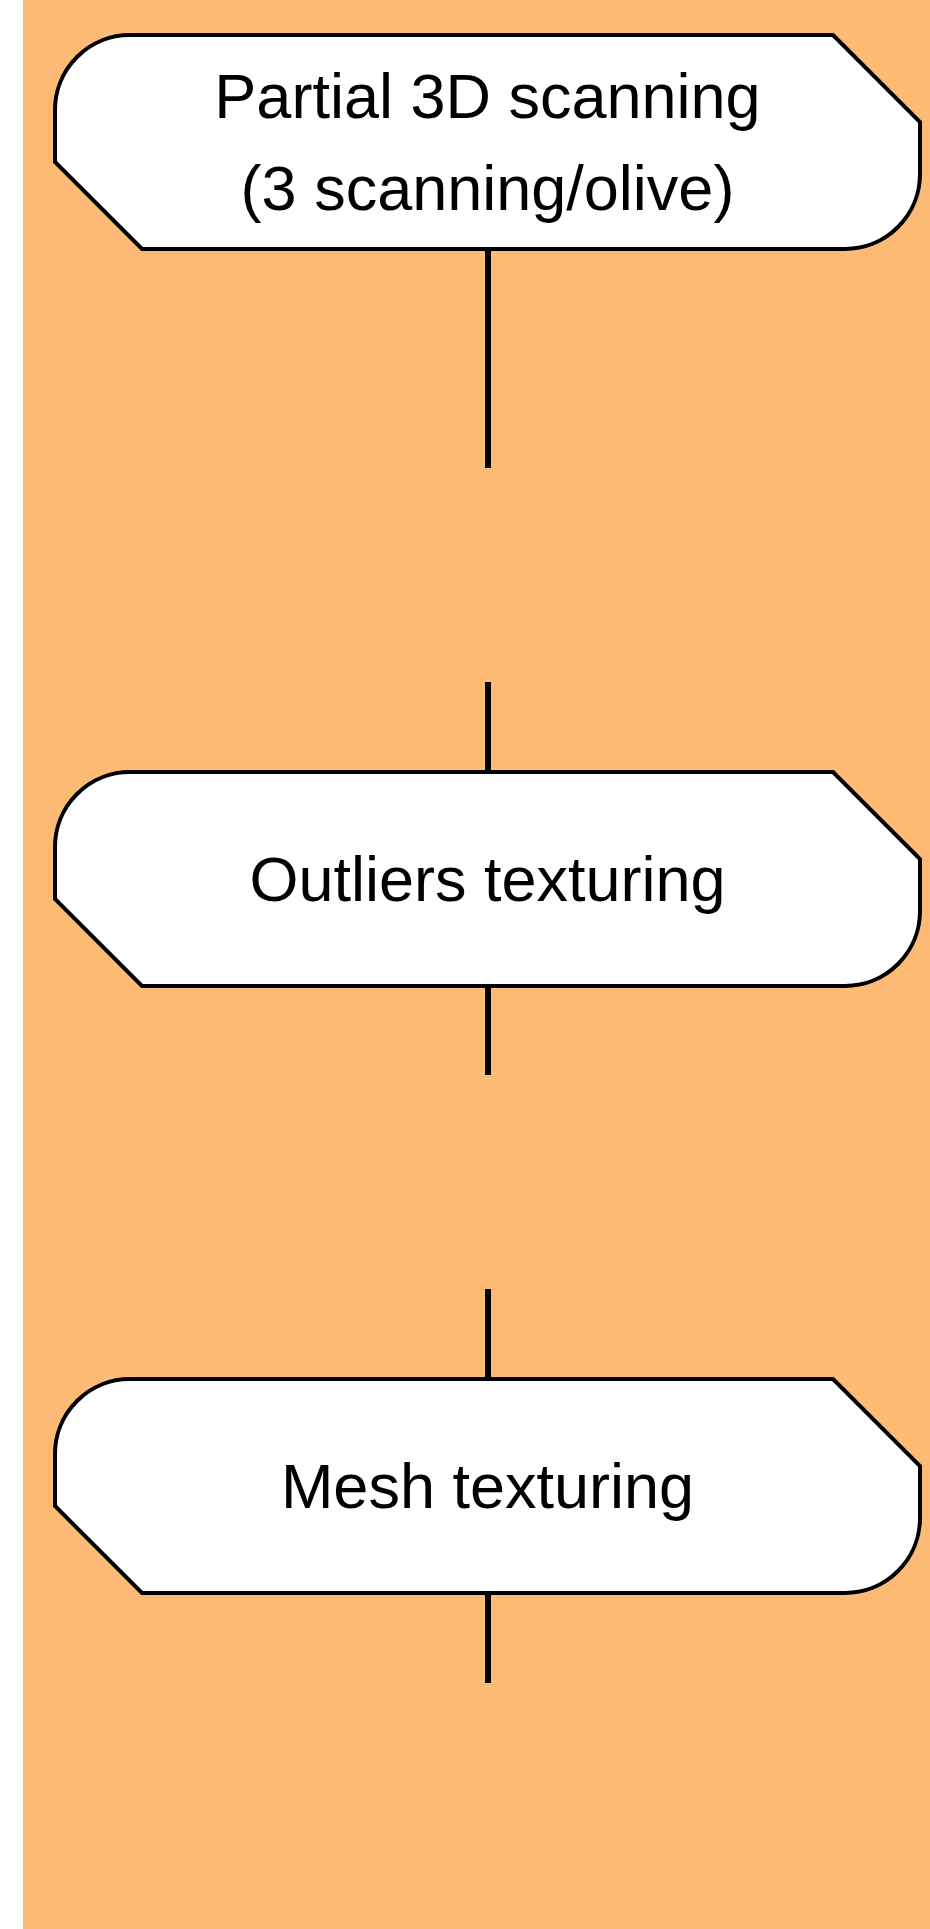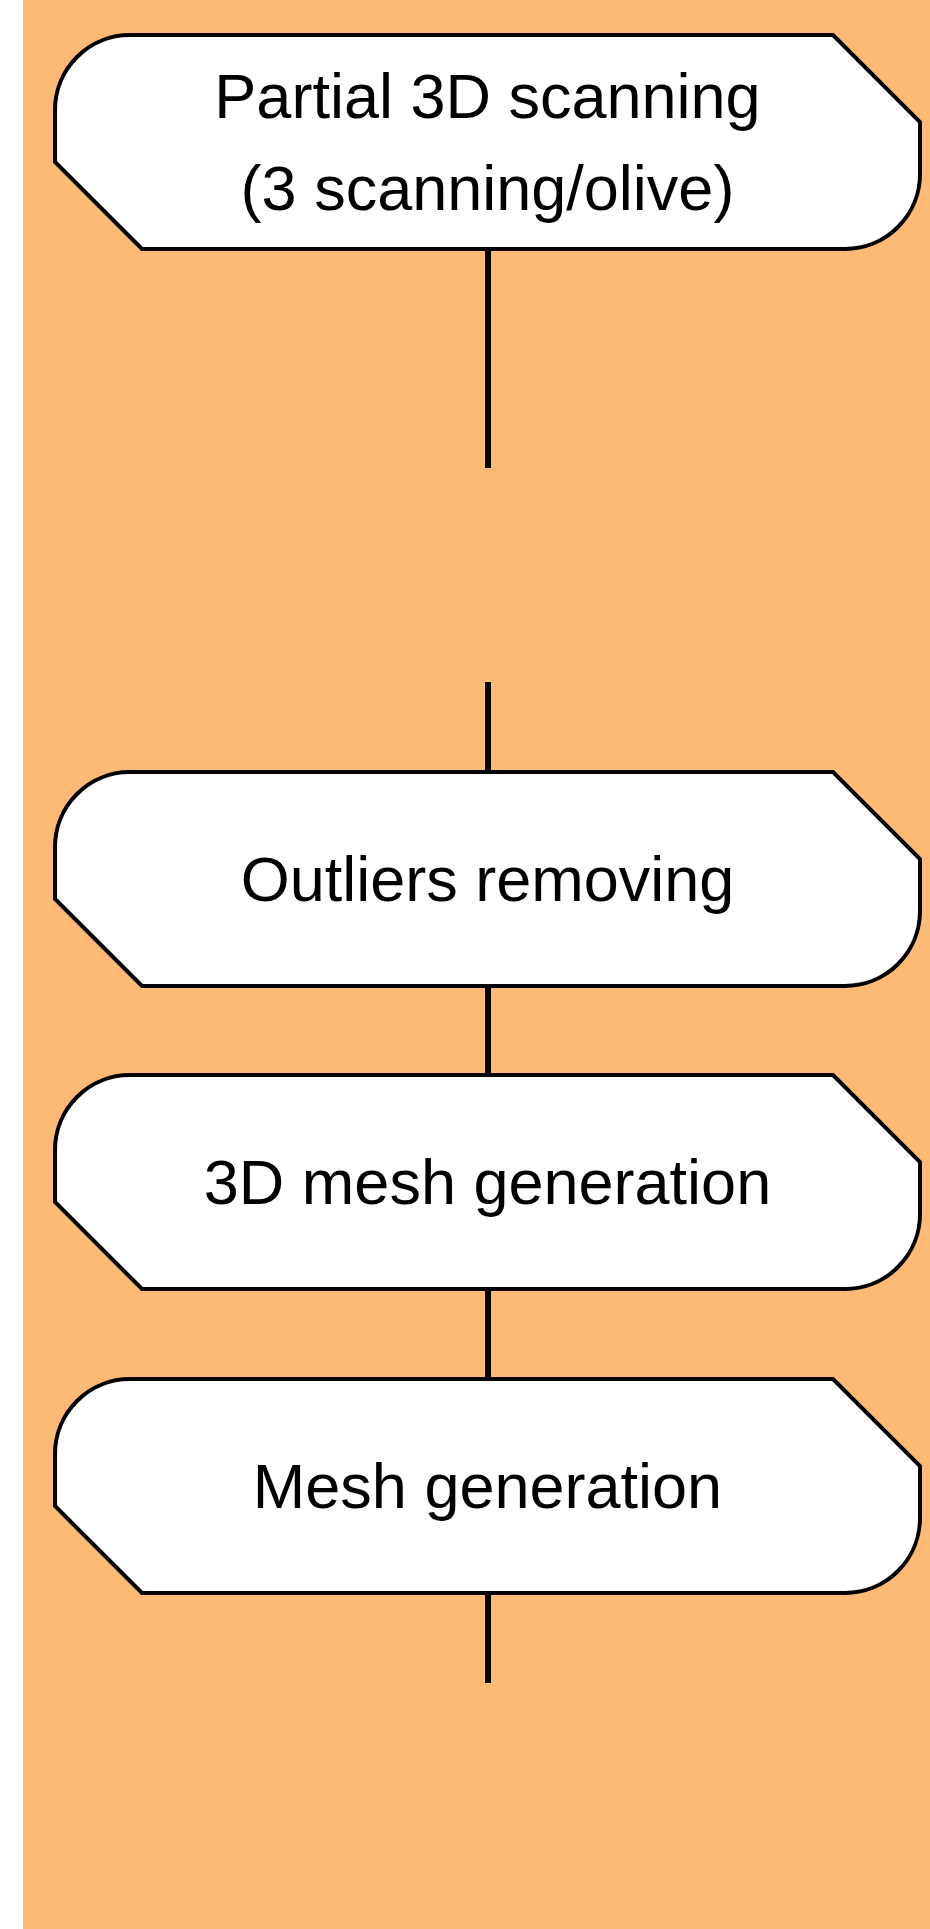--- a/index.html
+++ b/index.html
@@ -70,31 +70,25 @@
     </svg>
     <div class="label">Partial 3D scanning
 (3 scanning/olive)</div>
   </div>
 
 
   <div class="node" style="top:770px">
     <svg width="869" height="218" viewBox="0 0 869 218">
       <path class="shape-path" d="M 77 2 H 780 L 867 89 V 141 A 75 75 0 0 1 792 216 H 89 L 2 129 V 77 A 75 75 0 0 1 77 2 Z"></path>
     </svg>
-    <div class="label">Outliers removing</div>
+    <div class="label">Outliers texturing</div>
   </div>
 
-  <div class="node" style="top:1073px">
-    <svg width="869" height="218" viewBox="0 0 869 218">
-      <path class="shape-path" d="M 77 2 H 780 L 867 89 V 141 A 75 75 0 0 1 792 216 H 89 L 2 129 V 77 A 75 75 0 0 1 77 2 Z"></path>
-    </svg>
-    <div class="label">3D mesh generation</div>
-  </div>
 
   <div class="node" style="top:1377px">
     <svg width="869" height="218" viewBox="0 0 869 218">
       <path class="shape-path" d="M 77 2 H 780 L 867 89 V 141 A 75 75 0 0 1 792 216 H 89 L 2 129 V 77 A 75 75 0 0 1 77 2 Z"></path>
     </svg>
-    <div class="label">Mesh generation</div>
+    <div class="label">Mesh texturing</div>
   </div>
 
 
 </div>
 
 </body></html>

